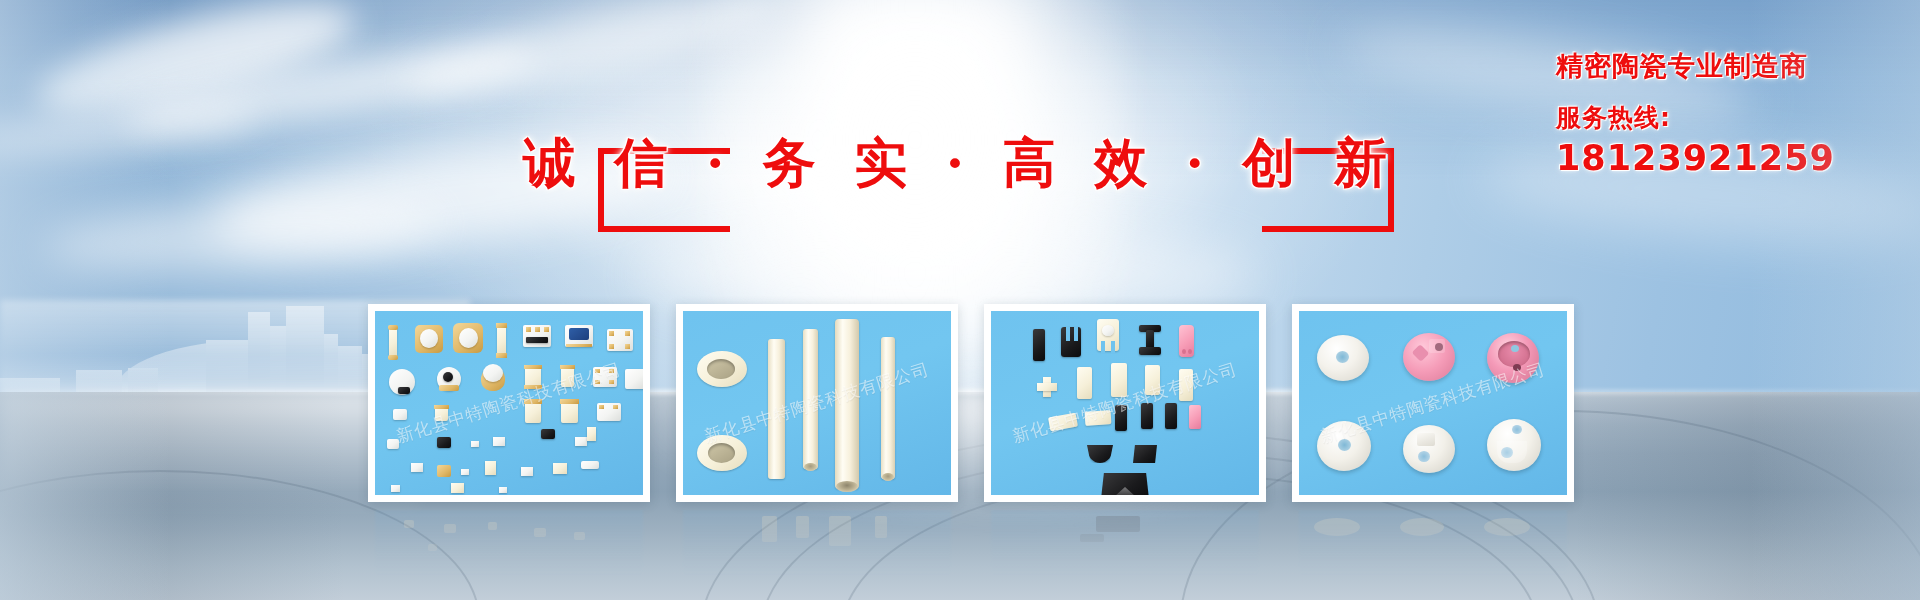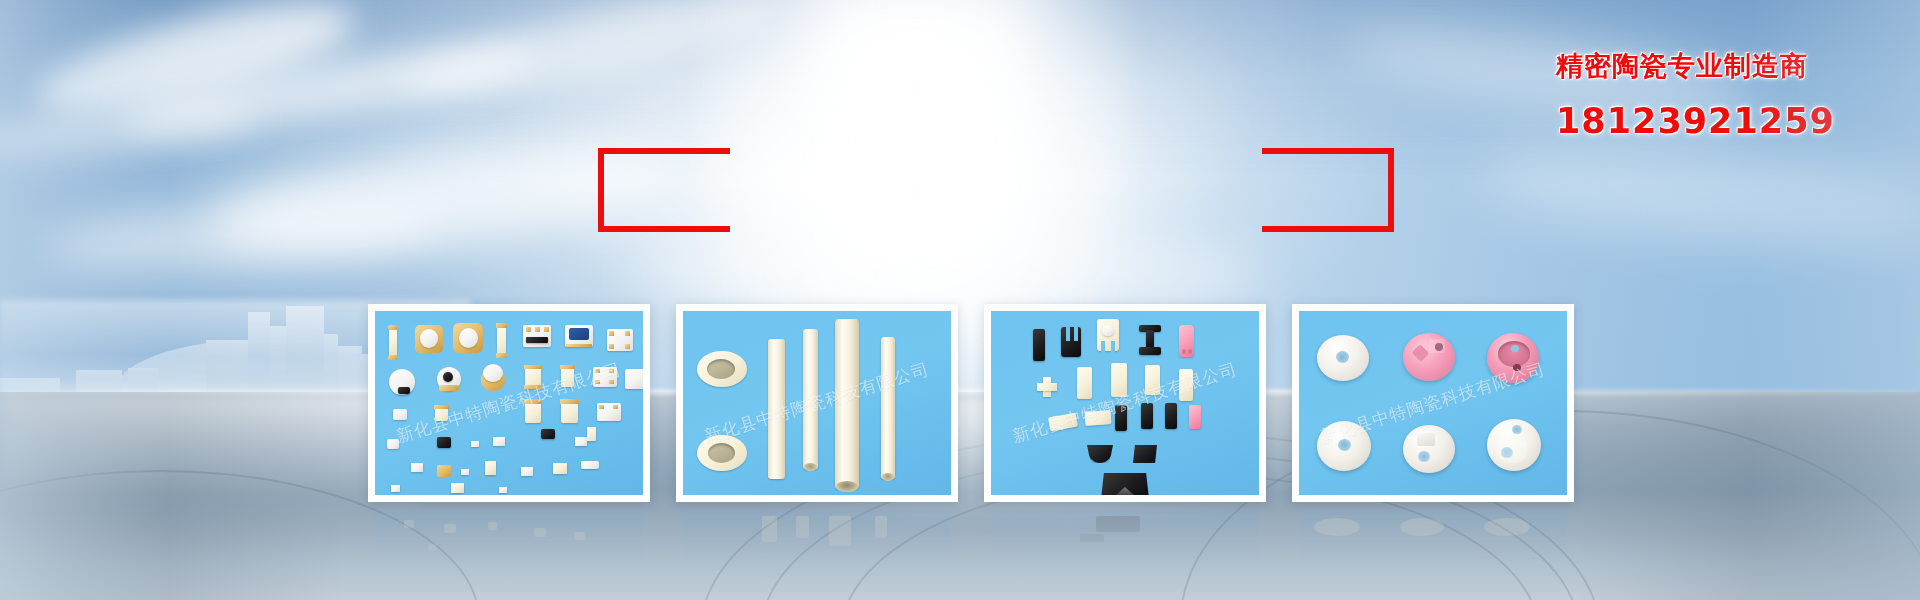--- a/index.html
+++ b/index.html
@@ -275,25 +275,27 @@
         <i class="v"></i>
         <i class="h-bot"></i>
     </div>
 
     <div class="bracket bracket-right">
       <i class="h-top"></i>
         <i class="v"></i>
         <i class="h-bot"></i>
     </div>
 
+    <div class="slogan-cn">诚 信 · 务 实 · 高 效 · 创 新</div>
 
   </div>
 
   <div class="contact">
     <div class="contact-line contact-title">精密陶瓷专业制造商</div>
+    <div class="contact-line contact-label">服务热线:</div>
     <div class="contact-line contact-phone">18123921259</div>
   </div>
 
   <div class="panels">
 
     <div class="panel p1">
       <div class="inner">
 
         <div class="part cream" style="left:14px;  top:16px; width:8px;  height:30px; border-radius:2px;"></div>
         <div class="part gold" style="left:13px;  top:14px; width:10px; height:5px; border-radius:2px;"></div>

